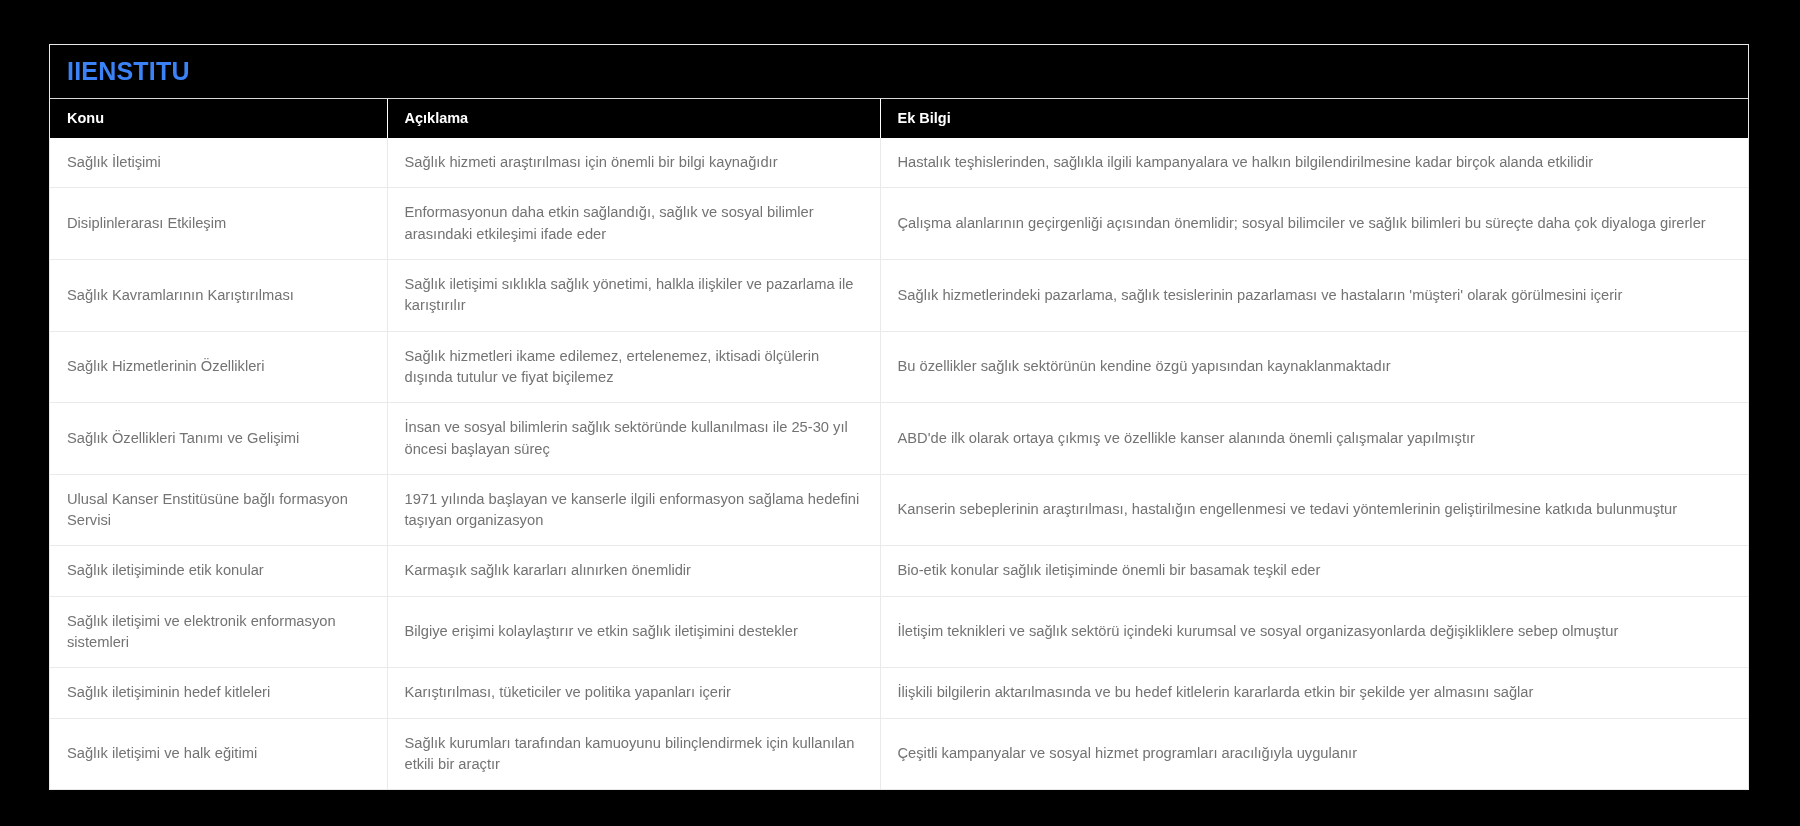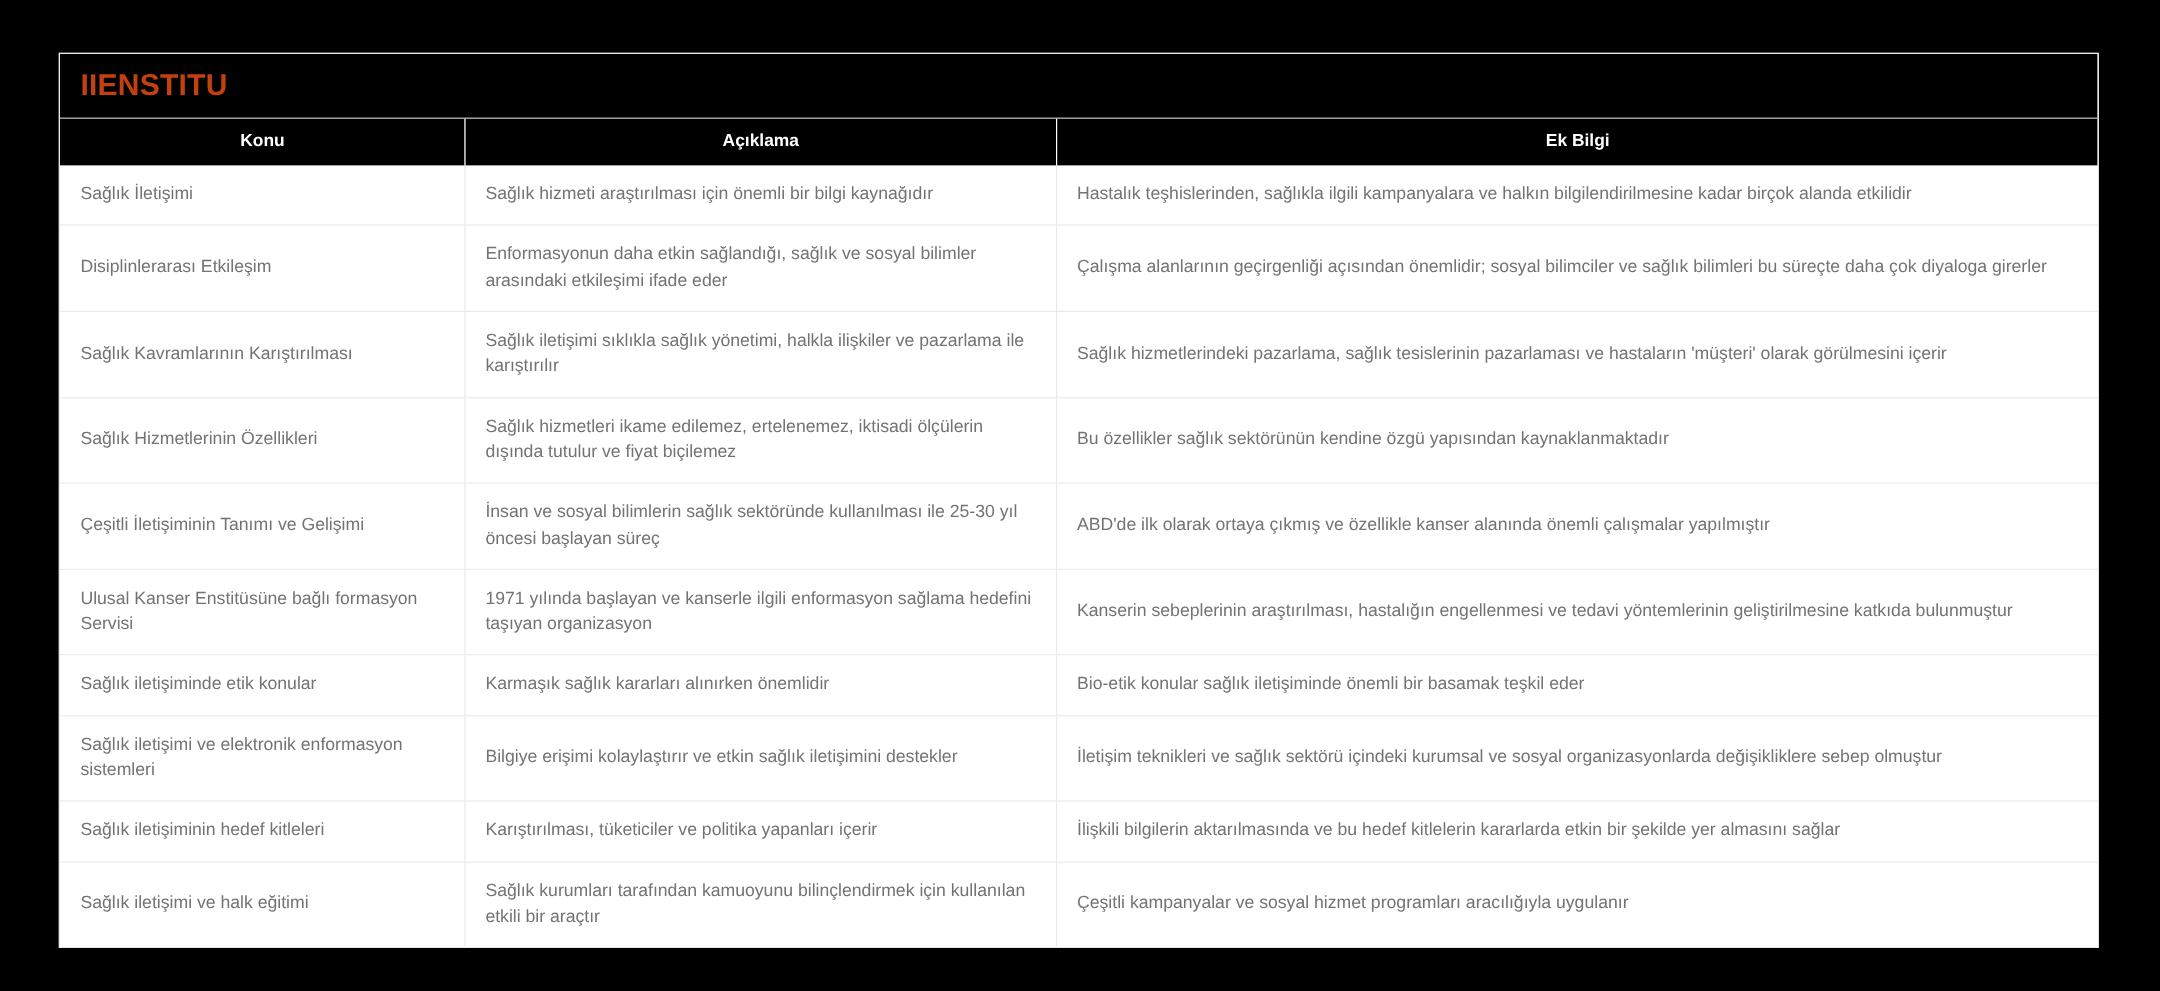--- a/index.html
+++ b/index.html
@@ -37,40 +37,40 @@
   .brand-bar {
     background: #000000;
     border-bottom: 1px solid #d9d9d9;
     padding: 16px 16px 16px 17px;
     box-sizing: border-box;
     height: 54px;
     display: flex;
     align-items: center;
   }
   .brand-title {
-    color: #c2410c;
+    color: #3b82f6;
     font-size: 25px;
     font-weight: bold;
     letter-spacing: 0.2px;
     line-height: 1;
   }
 
   table.data-table {
     width: 100%;
     border-collapse: collapse;
     table-layout: fixed;
     background: #ffffff;
   }
 
   table.data-table thead th {
     background: #000000;
     color: #ffffff;
     font-size: 14.5px;
     font-weight: bold;
-    text-align: center;
+    text-align: left;
     padding: 11px 16px 12px 17px;
     border-right: 1px solid #ffffff;
     vertical-align: middle;
     box-sizing: border-box;
     height: 37px;
   }
   table.data-table thead th:last-child {
     border-right: none;
   }
 
@@ -140,21 +140,21 @@
             <td class="cell-konu">Sağlık Kavramlarının Karıştırılması</td>
             <td class="cell-aciklama">Sağlık iletişimi sıklıkla sağlık yönetimi, halkla ilişkiler ve pazarlama ile karıştırılır</td>
             <td class="cell-ekbilgi">Sağlık hizmetlerindeki pazarlama, sağlık tesislerinin pazarlaması ve hastaların 'müşteri' olarak görülmesini içerir</td>
           </tr>
           <tr>
             <td class="cell-konu">Sağlık Hizmetlerinin Özellikleri</td>
             <td class="cell-aciklama">Sağlık hizmetleri ikame edilemez, ertelenemez, iktisadi ölçülerin dışında tutulur ve fiyat biçilemez</td>
             <td class="cell-ekbilgi">Bu özellikler sağlık sektörünün kendine özgü yapısından kaynaklanmaktadır</td>
           </tr>
           <tr>
-            <td class="cell-konu">Çeşitli İletişiminin Tanımı ve Gelişimi</td>
+            <td class="cell-konu">Sağlık Özellikleri Tanımı ve Gelişimi</td>
             <td class="cell-aciklama">İnsan ve sosyal bilimlerin sağlık sektöründe kullanılması ile 25-30 yıl öncesi başlayan süreç</td>
             <td class="cell-ekbilgi">ABD'de ilk olarak ortaya çıkmış ve özellikle kanser alanında önemli çalışmalar yapılmıştır</td>
           </tr>
           <tr>
             <td class="cell-konu">Ulusal Kanser Enstitüsüne bağlı formasyon Servisi</td>
             <td class="cell-aciklama">1971 yılında başlayan ve kanserle ilgili enformasyon sağlama hedefini taşıyan organizasyon</td>
             <td class="cell-ekbilgi">Kanserin sebeplerinin araştırılması, hastalığın engellenmesi ve tedavi yöntemlerinin geliştirilmesine katkıda bulunmuştur</td>
           </tr>
           <tr>
             <td class="cell-konu">Sağlık iletişiminde etik konular</td>

